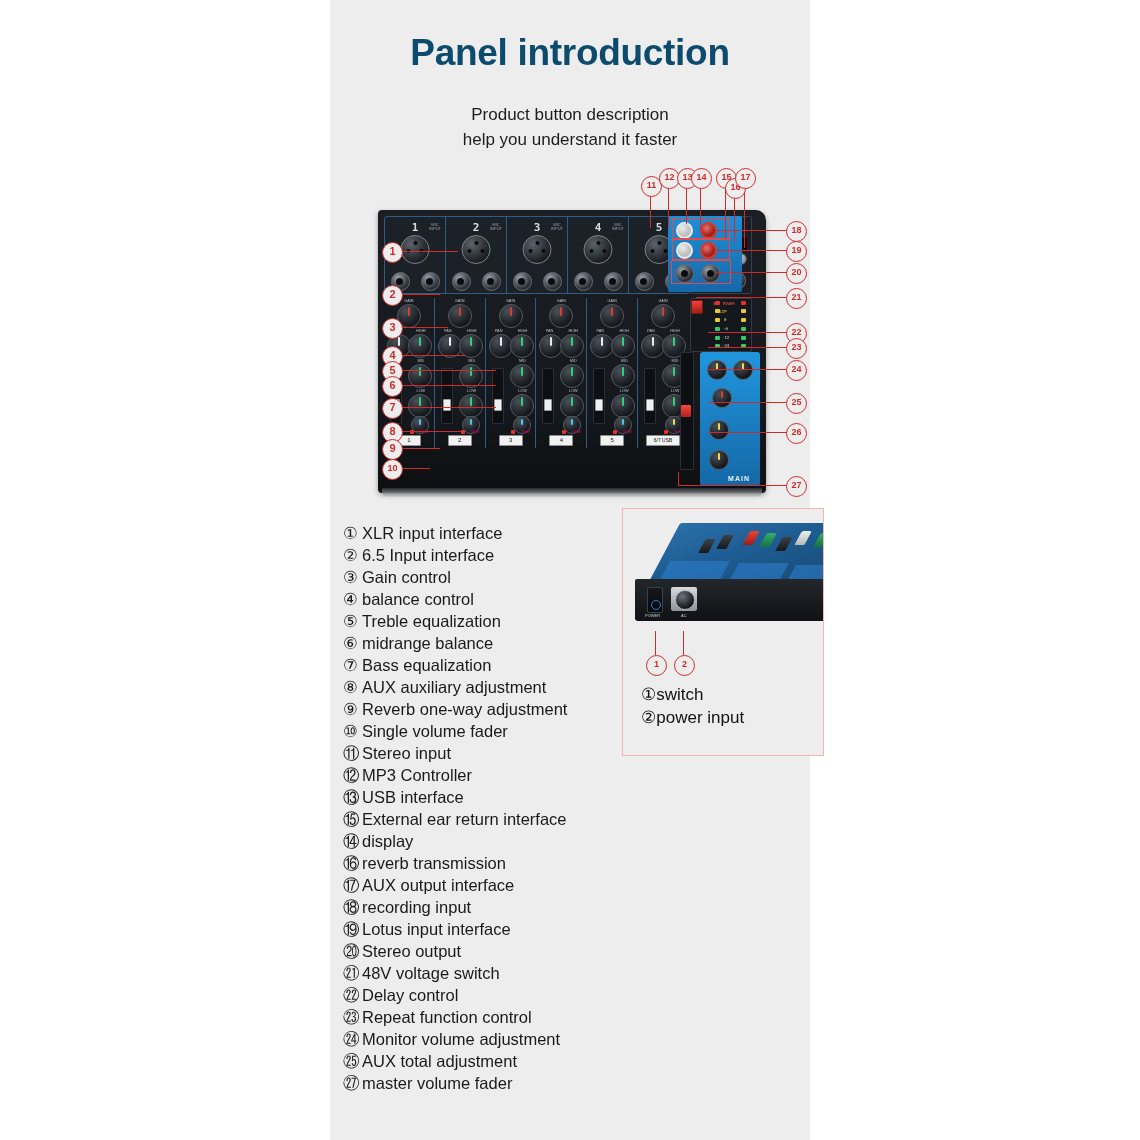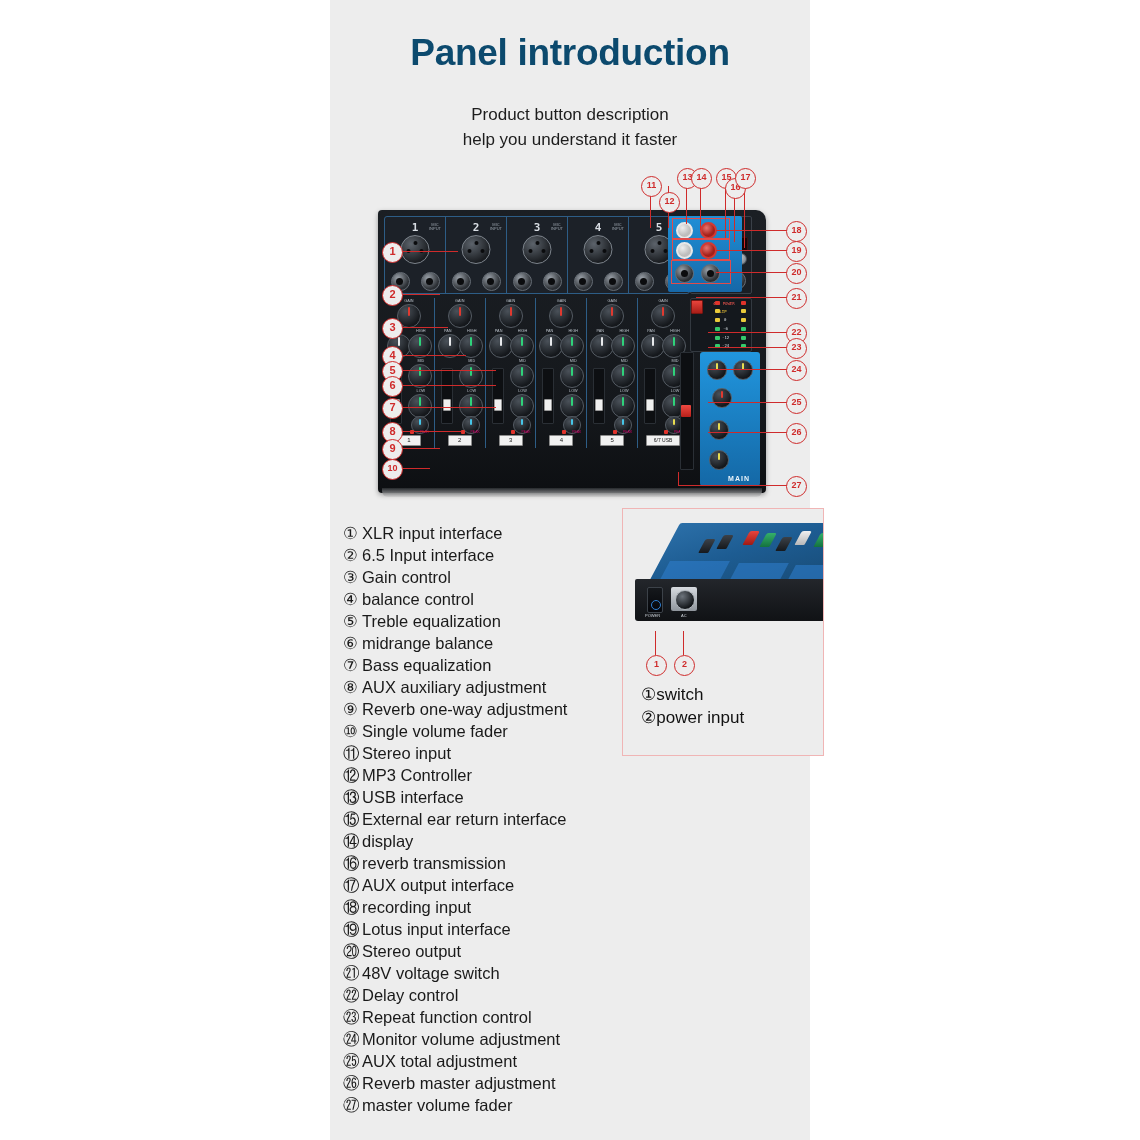--- a/index.html
+++ b/index.html
@@ -503,21 +503,21 @@
       <div class="co" style="left:4px;top:146px;">3</div>
       <div class="co" style="left:4px;top:174px;">4</div>
       <div class="co" style="left:4px;top:189px;">5</div>
       <div class="co" style="left:4px;top:204px;">6</div>
       <div class="co" style="left:4px;top:226px;">7</div>
       <div class="co" style="left:4px;top:250px;">8</div>
       <div class="co" style="left:4px;top:267px;">9</div>
       <div class="co sm" style="left:4px;top:287px;">10</div>
 
       <div class="co sm" style="left:263px;top:4px;">11</div>
-      <div class="co sm" style="left:281px;top:-4px;margin-top:24px;">12</div>
+      <div class="co sm" style="left:281px;top:-4px;">12</div>
       <div class="co sm" style="left:299px;top:-4px;">13</div>
       <div class="co sm" style="left:313px;top:-4px;">14</div>
       <div class="co sm" style="left:338px;top:-4px;">15</div>
       <div class="co sm" style="left:347px;top:6px;">16</div>
       <div class="co sm" style="left:357px;top:-4px;">17</div>
 
       <div class="co sm" style="left:408px;top:49px;">18</div>
       <div class="co sm" style="left:408px;top:69px;">19</div>
       <div class="co sm" style="left:408px;top:91px;">20</div>
       <div class="co sm" style="left:408px;top:116px;">21</div>
@@ -548,21 +548,20 @@
       <div class="li"><span class="n">⑯</span><span>reverb transmission</span></div>
       <div class="li"><span class="n">⑰</span><span>AUX output interface</span></div>
       <div class="li"><span class="n">⑱</span><span>recording input</span></div>
       <div class="li"><span class="n">⑲</span><span>Lotus input interface</span></div>
       <div class="li"><span class="n">⑳</span><span>Stereo output</span></div>
       <div class="li"><span class="n">㉑</span><span>48V voltage switch</span></div>
       <div class="li"><span class="n">㉒</span><span>Delay control</span></div>
       <div class="li"><span class="n">㉓</span><span>Repeat function control</span></div>
       <div class="li"><span class="n">㉔</span><span>Monitor volume adjustment</span></div>
       <div class="li"><span class="n">㉕</span><span>AUX total adjustment</span></div>
-      <div class="li"><span class="n">㉖</span><span>Reverb master adjustment</span></div>
       <div class="li"><span class="n">㉗</span><span>master volume fader</span></div>
     </div>
 
     <div class="inset">
       <div class="inset-photo">
         <div class="side-top">
           <div class="pcb" style="left:10px;top:38px;width:60px;height:18px;"></div>
           <div class="pcb" style="left:80px;top:40px;width:50px;height:16px;"></div>
           <div class="pcb" style="left:138px;top:42px;width:46px;height:14px;"></div>
           <div class="pknob" style="left:34px;top:16px;"></div>

